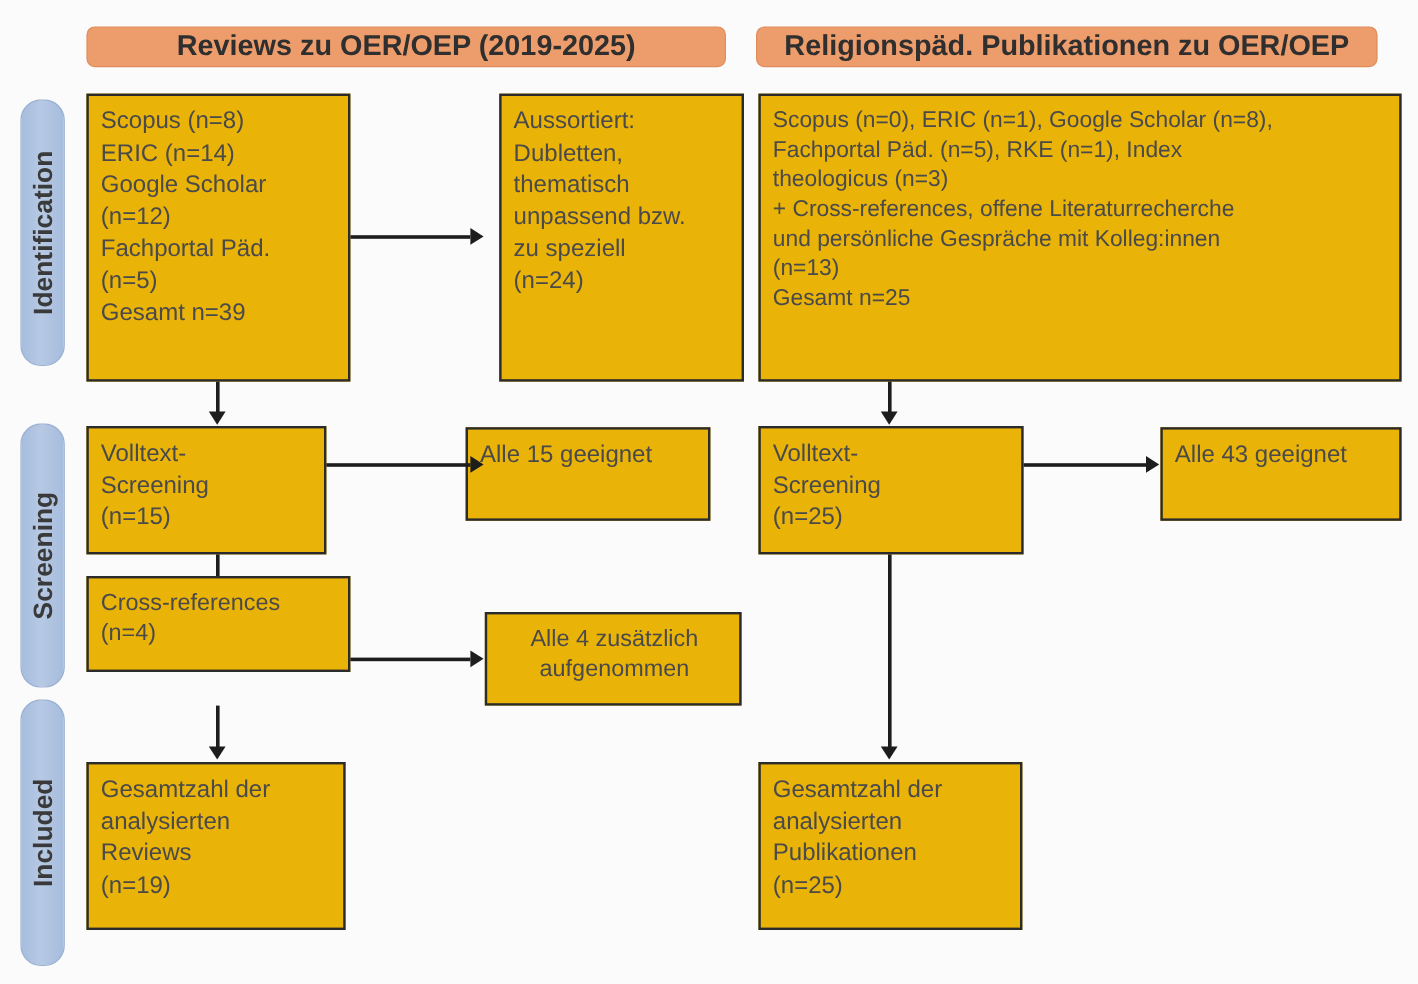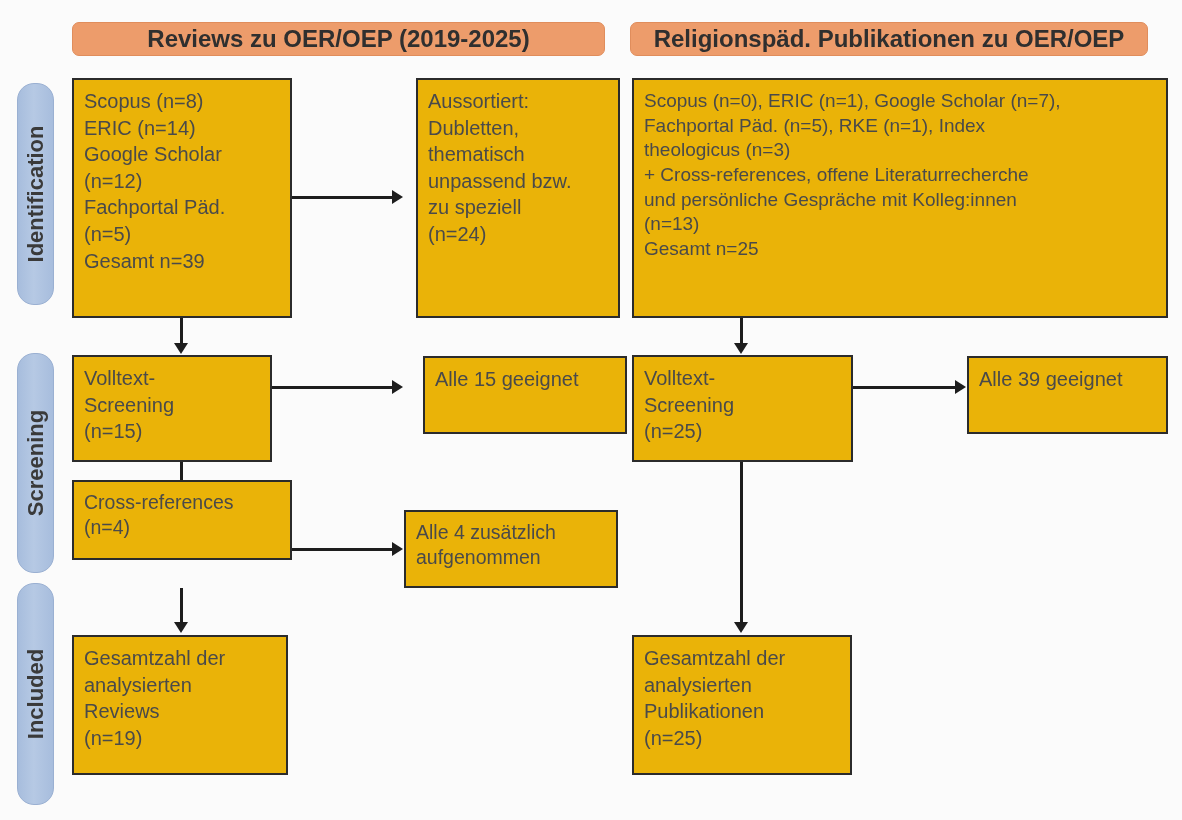--- a/index.html
+++ b/index.html
@@ -135,61 +135,61 @@
   <div class="hline" style="left:292px; top:196px; width:100px;"></div>
   <div class="arrow-right" style="left:392px; top:190px;"></div>
 
   <div class="vline" style="left:180px; top:318px; width:3px; height:27px;"></div>
   <div class="arrow-down" style="left:174px; top:343px;"></div>
 
   <div class="box" style="left:72px; top:355px; width:200px; height:107px;">Volltext-
 Screening
 (n=15)</div>
 
-  <div class="box" style="left:423px; top:356px; width:204px; height:78px;">Alle 15 geeignet</div>
+  <div class="box" style="left:388px; top:356px; width:204px; height:78px;">Alle 15 geeignet</div>
 
   <div class="hline" style="left:272px; top:386px; width:120px;"></div>
   <div class="arrow-right" style="left:392px; top:380px;"></div>
 
   <div class="vline" style="left:180px; top:462px; width:3px; height:42px;"></div>
   <div class="arrow-down" style="left:174px; top:500px;"></div>
 
   <div class="box compact" style="left:72px; top:480px; width:220px; height:80px;">Cross-references
 (n=4)</div>
 
-  <div class="box compact" style="left:404px; top:510px; width:214px; height:78px;">Alle 4 zusätzlich
+  <div class="box compact" style="left:404px; top:510px; width:214px; height:78px;text-align:center;">Alle 4 zusätzlich
 aufgenommen</div>
 
   <div class="hline" style="left:292px; top:548px; width:100px;"></div>
   <div class="arrow-right" style="left:392px; top:542px;"></div>
 
   <div class="vline" style="left:180px; top:588px; width:3px; height:36px;"></div>
   <div class="arrow-down" style="left:174px; top:622px;"></div>
 
   <div class="box" style="left:72px; top:635px; width:216px; height:140px;">Gesamtzahl der
 analysierten
 Reviews
 (n=19)</div>
 
-  <div class="box dense" style="left:632px; top:78px; width:536px; height:240px;">Scopus (n=0), ERIC (n=1), Google Scholar (n=7),
+  <div class="box dense" style="left:632px; top:78px; width:536px; height:240px;">Scopus (n=0), ERIC (n=1), Google Scholar (n=8),
 Fachportal Päd. (n=5), RKE (n=1), Index
 theologicus (n=3)
 + Cross-references, offene Literaturrecherche
 und persönliche Gespräche mit Kolleg:innen
 (n=13)
 Gesamt n=25</div>
 
   <div class="vline" style="left:740px; top:318px; width:3px; height:27px;"></div>
   <div class="arrow-down" style="left:734px; top:343px;"></div>
 
   <div class="box" style="left:632px; top:355px; width:221px; height:107px;">Volltext-
 Screening
 (n=25)</div>
 
-  <div class="box" style="left:967px; top:356px; width:201px; height:78px;">Alle 39 geeignet</div>
+  <div class="box" style="left:967px; top:356px; width:201px; height:78px;">Alle 43 geeignet</div>
 
   <div class="hline" style="left:853px; top:386px; width:102px;"></div>
   <div class="arrow-right" style="left:955px; top:380px;"></div>
 
   <div class="vline" style="left:740px; top:462px; width:3px; height:162px;"></div>
   <div class="arrow-down" style="left:734px; top:622px;"></div>
 
   <div class="box" style="left:632px; top:635px; width:220px; height:140px;">Gesamtzahl der
 analysierten
 Publikationen

